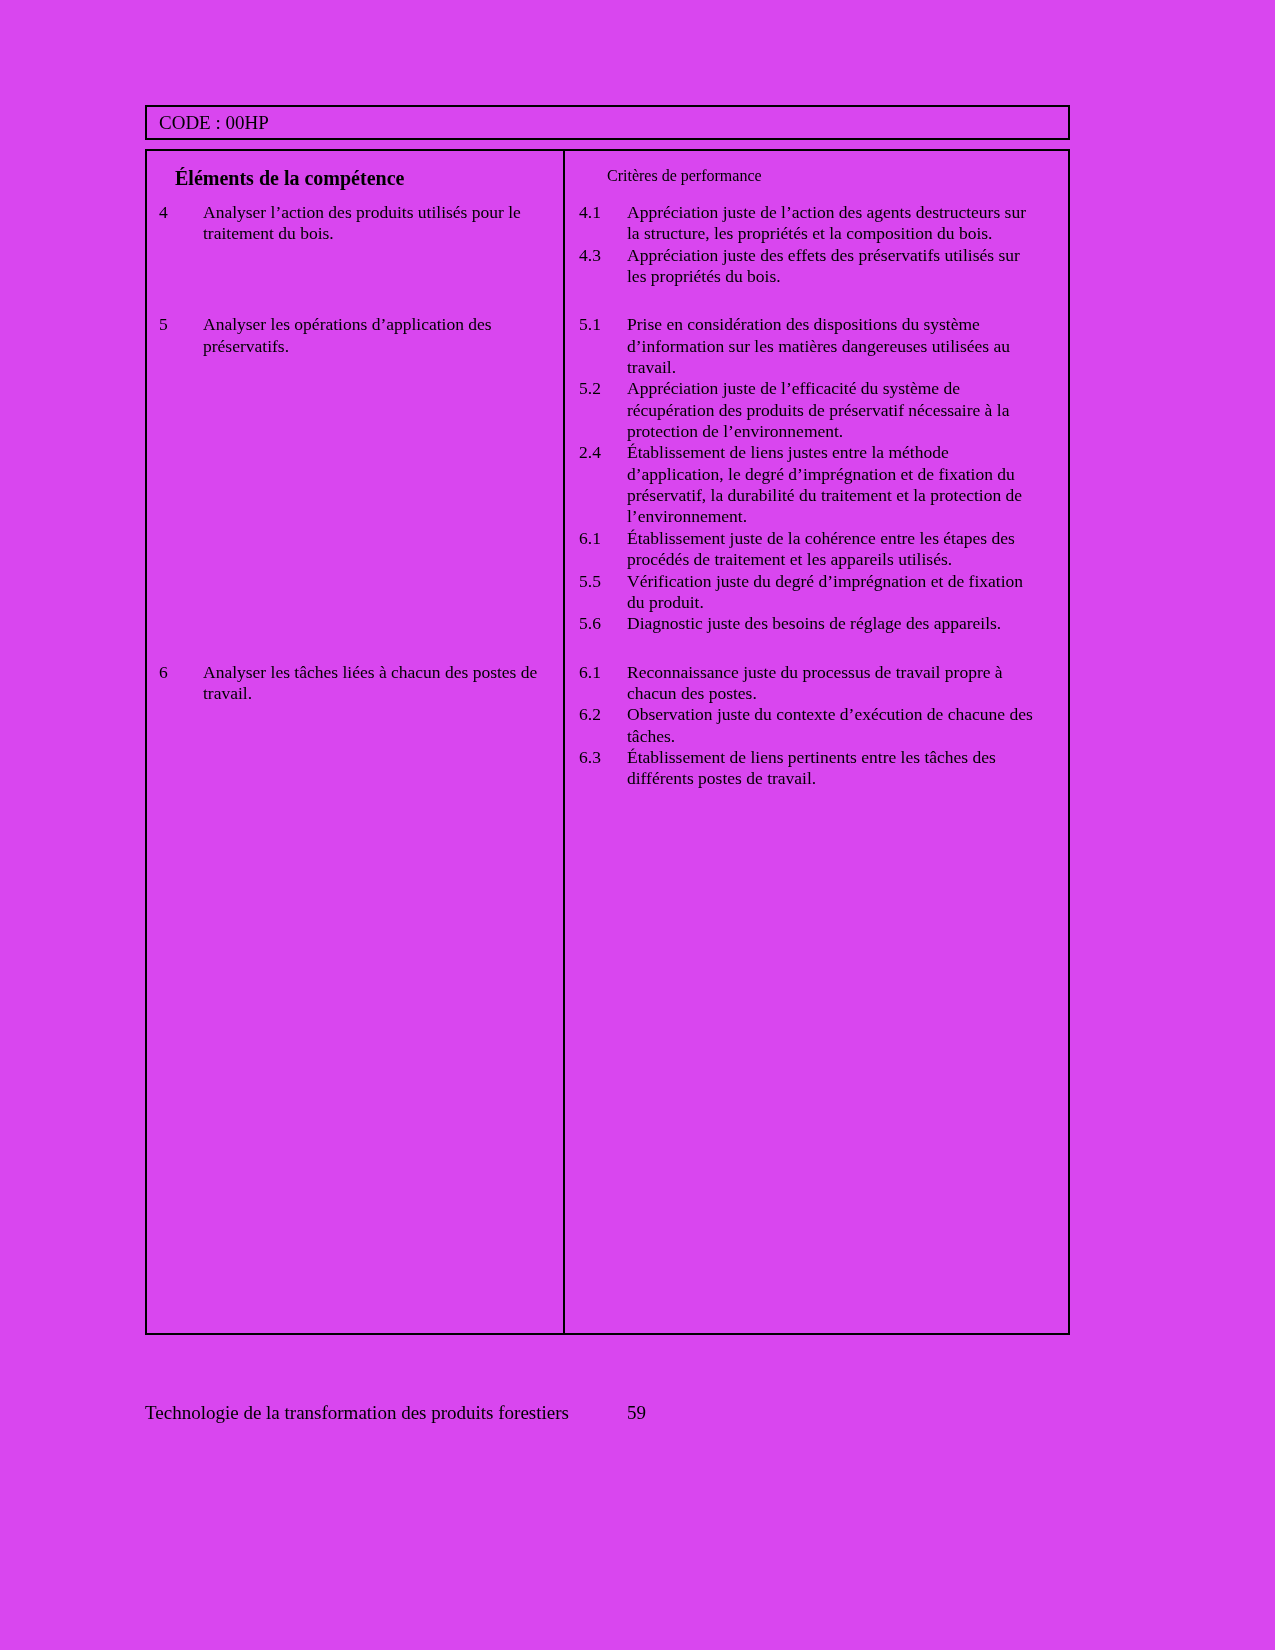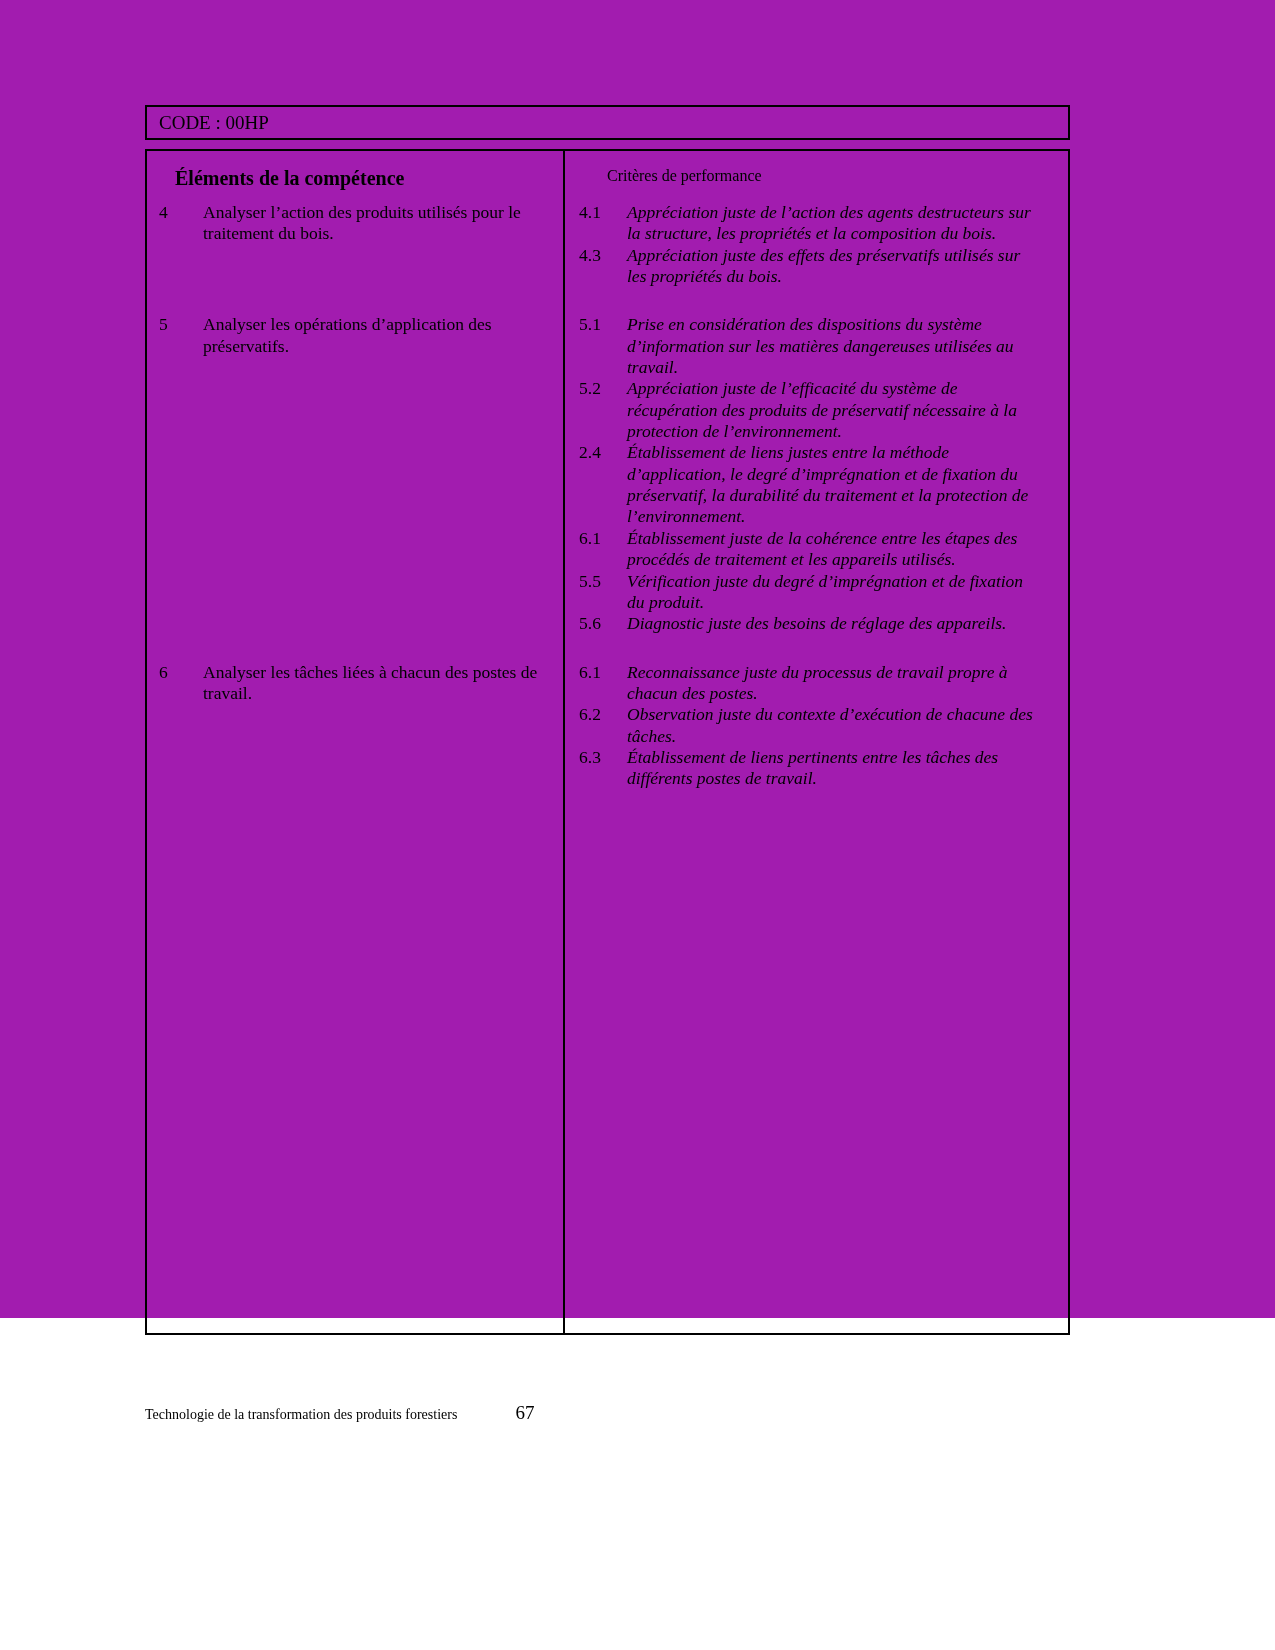--- a/index.html
+++ b/index.html
@@ -3,21 +3,21 @@
 <meta charset="utf-8">
 <style>
   * { margin:0; padding:0; box-sizing:border-box; }
   html, body { background:#ffffff; }
   body {
     width:1275px; height:1650px;
     font-family:"Liberation Serif", serif;
     color:#000;
     position:relative;
   }
-  .page { position:relative; width:1275px; height:1318px; background:#a21caf; }
+  .page { position:relative; width:1275px; height:1650px; background:#d946ef; }
 
   .code-box {
     position:absolute; left:145px; top:105px; width:925px; height:35px;
     border:2px solid #000;
     display:flex; align-items:center;
     padding-left:12px;
     font-size:19px;
   }
 
   .main-box {
@@ -39,27 +39,27 @@
     font-weight:normal; font-size:16px;
   }
 
   .group-row { display:flex; margin-bottom:27px; font-size:17.5px; line-height:1.22; }
   .left-cell { width:416px; display:flex; padding-left:12px; }
   .left-cell .num { width:44px; flex-shrink:0; }
   .left-cell .txt { }
   .right-cell { flex:1; padding-left:16px; padding-right:28px; }
   .criterion { display:flex; }
   .criterion .num { width:48px; flex-shrink:0; }
-  .criterion .txt { flex:1;font-style:italic; }
+  .criterion .txt { flex:1; }
 
   .footer {
     position:absolute; left:145px; top:1402px;
     display:flex; align-items:baseline;
   }
-  .footer-title { font-size:14px; }
+  .footer-title { font-size:19px; }
   .page-num { font-size:19px; margin-left:58px; }
 </style>
 </head>
 <body>
 
 <div class="page">
 
   <div class="code-box">
     <span>CODE : 00HP</span>
   </div>
@@ -139,16 +139,16 @@
                 <div class="txt">Établissement de liens pertinents entre les tâches des différents postes de travail.</div>
               </div>
             </div>
           </div>
         </div>
     </div>
   </div>
 
   <div class="footer">
     <span class="footer-title">Technologie de la transformation des produits forestiers</span>
-    <span class="page-num">67</span>
+    <span class="page-num">59</span>
   </div>
 
 </div>
 
 </body></html>

